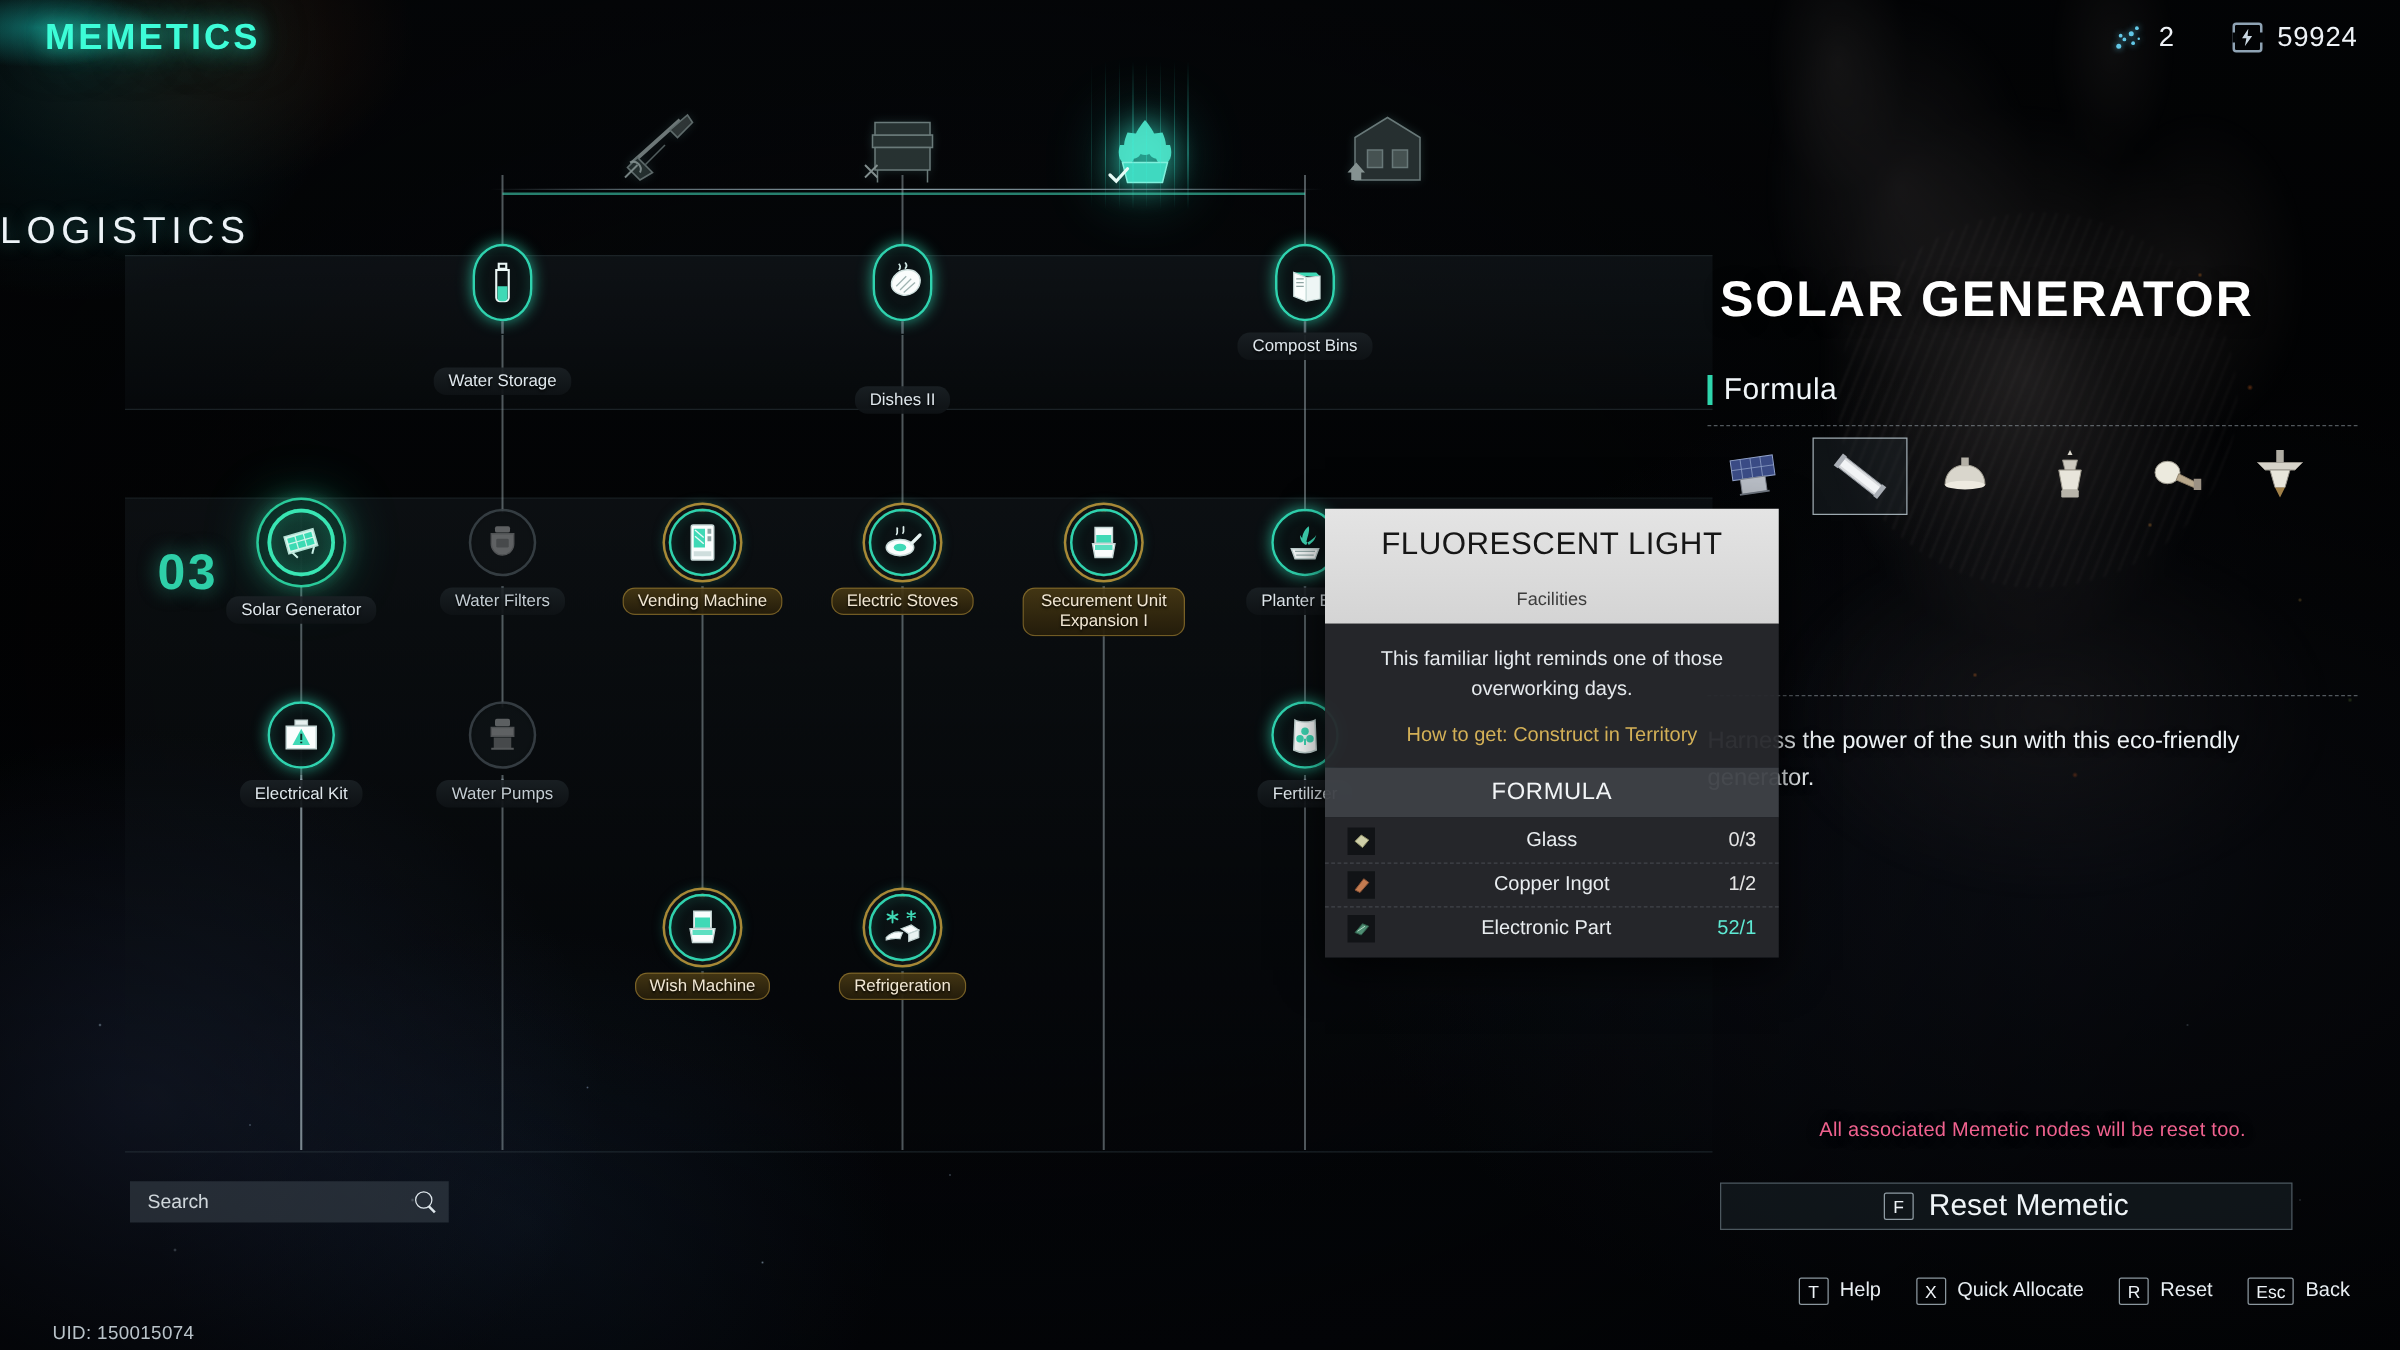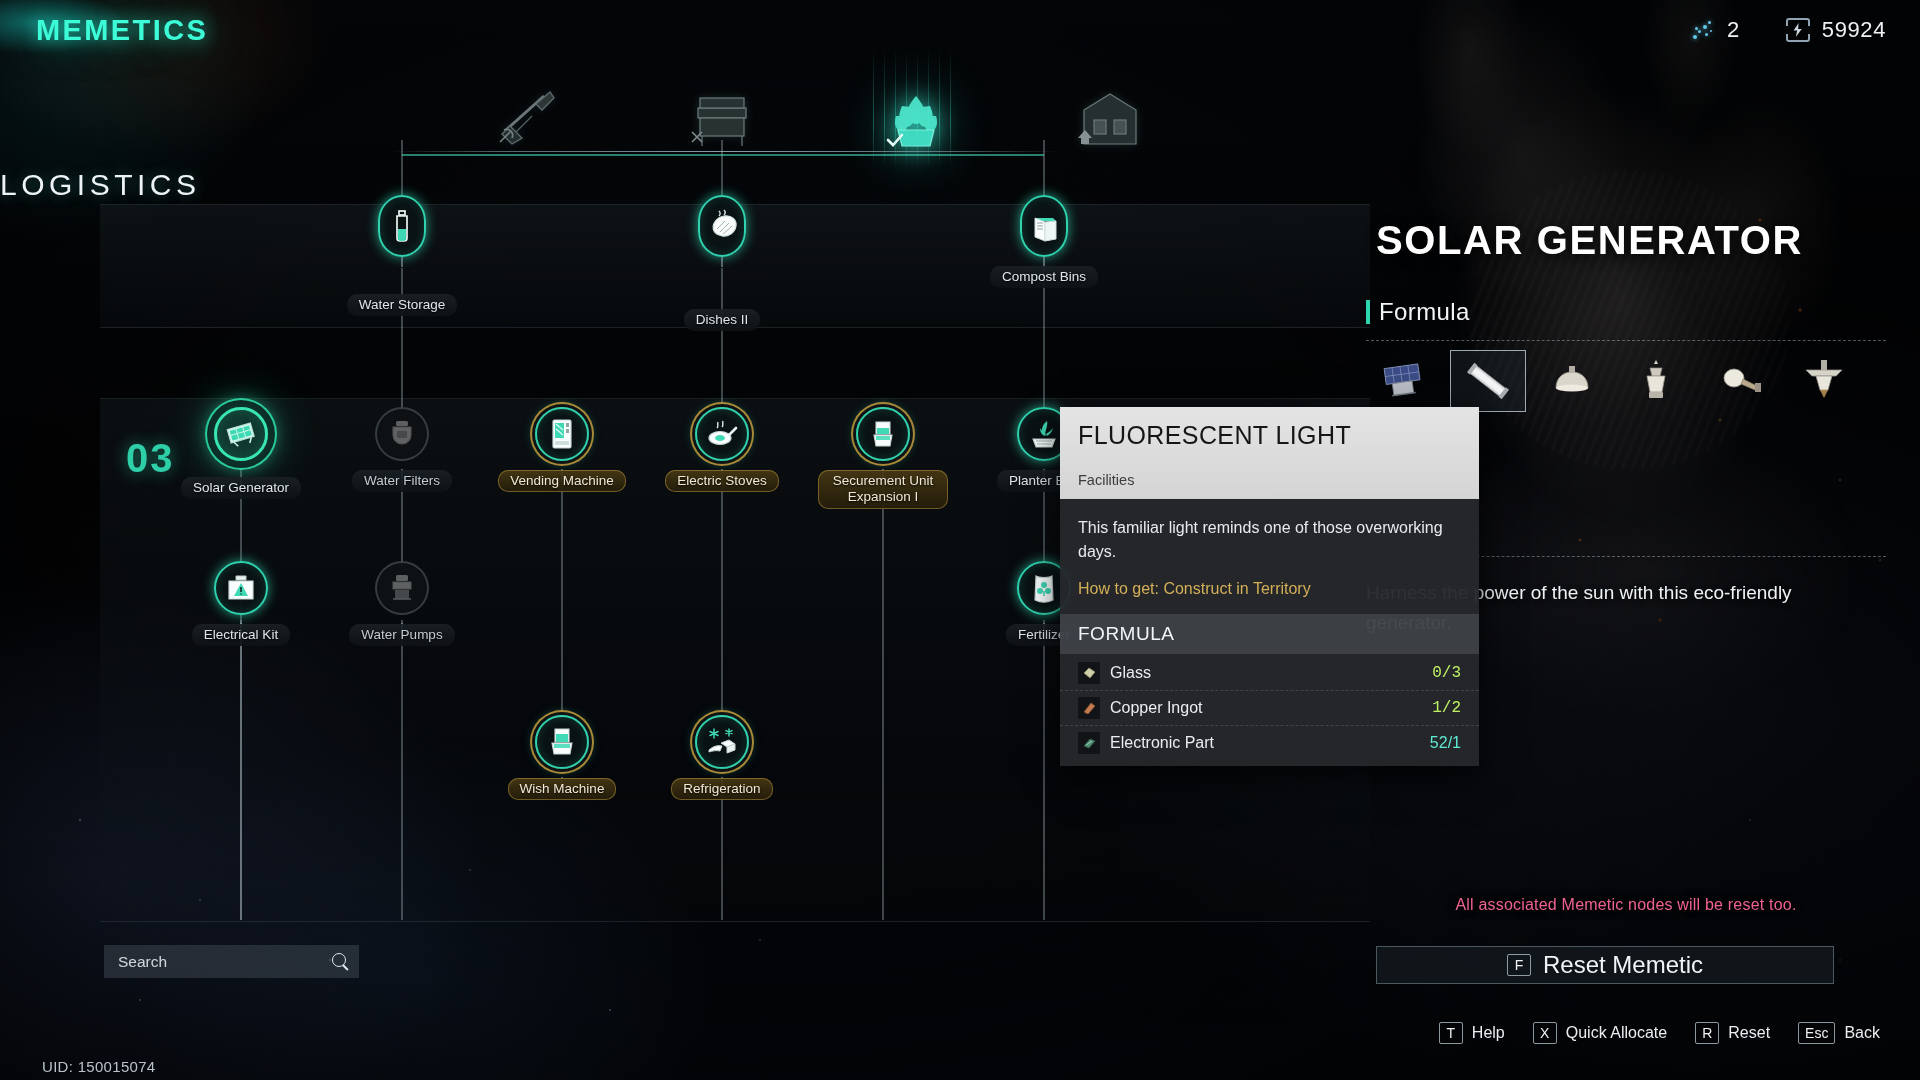--- a/index.html
+++ b/index.html
@@ -376,23 +376,24 @@
   .hotkeys {
     position: absolute; right: 40px; top: 1022px;
     display: flex; align-items: center; gap: 28px;
   }
   .hk { display: flex; align-items: center; gap: 9px; }
   .hk .hk-label { font-size: 16px; color: #e8eef2; }
 
   
   .tooltip {
     position: absolute; left: 1060px; top: 407px;
-    width: 419px;
+    width: 363px;
     box-shadow: 0 10px 34px rgba(0,0,0,0.72);
     z-index: 40;
+    text-align: center;
   }
   .tt-head {
     background: linear-gradient(180deg, #e4e4e4 0%, #d4d4d4 100%);
     padding: 14px 18px 11px;
   }
   .tt-title { font-size: 25px; color: #161616; letter-spacing: .4px; }
   .tt-cat { font-size: 14.5px; color: #3c3c3c; margin-top: 22px; }
   .tt-body { background: rgba(38,40,44,0.96); padding: 17px 18px 16px; }
   .tt-desc { font-size: 16px; line-height: 24px; color: #e6eaee; }
   .tt-howto { margin-top: 16px; font-size: 16px; color: #d3b057; }
@@ -408,21 +409,21 @@
   }
   .tt-row:last-child { border-bottom: 0; }
   .tt-mat-icon {
     width: 22px; height: 22px; flex: none;
     background: rgba(16,18,20,0.9);
     display:flex; align-items:center; justify-content:center;
   }
   .tt-mat-icon svg { width: 17px; height: 17px; }
   .tt-mat-name { flex: 1; font-size: 16px; color: #e9edf0; }
   .tt-mat-qty { font-size: 16px; }
-  .tt-mat-qty.lack { color: #bef264; font-family: Liberation Mono, monospace; }
+  .tt-mat-qty.lack { color: #e5e5e5; }
   .tt-mat-qty.ok { color: #5eead4; }
 </style>
 </head>
 <body>
 
 <div id="app">
 
   <div class="bg-nebula"></div>
   <div class="bg-stars"></div>
   <div class="bg-creature"></div>

